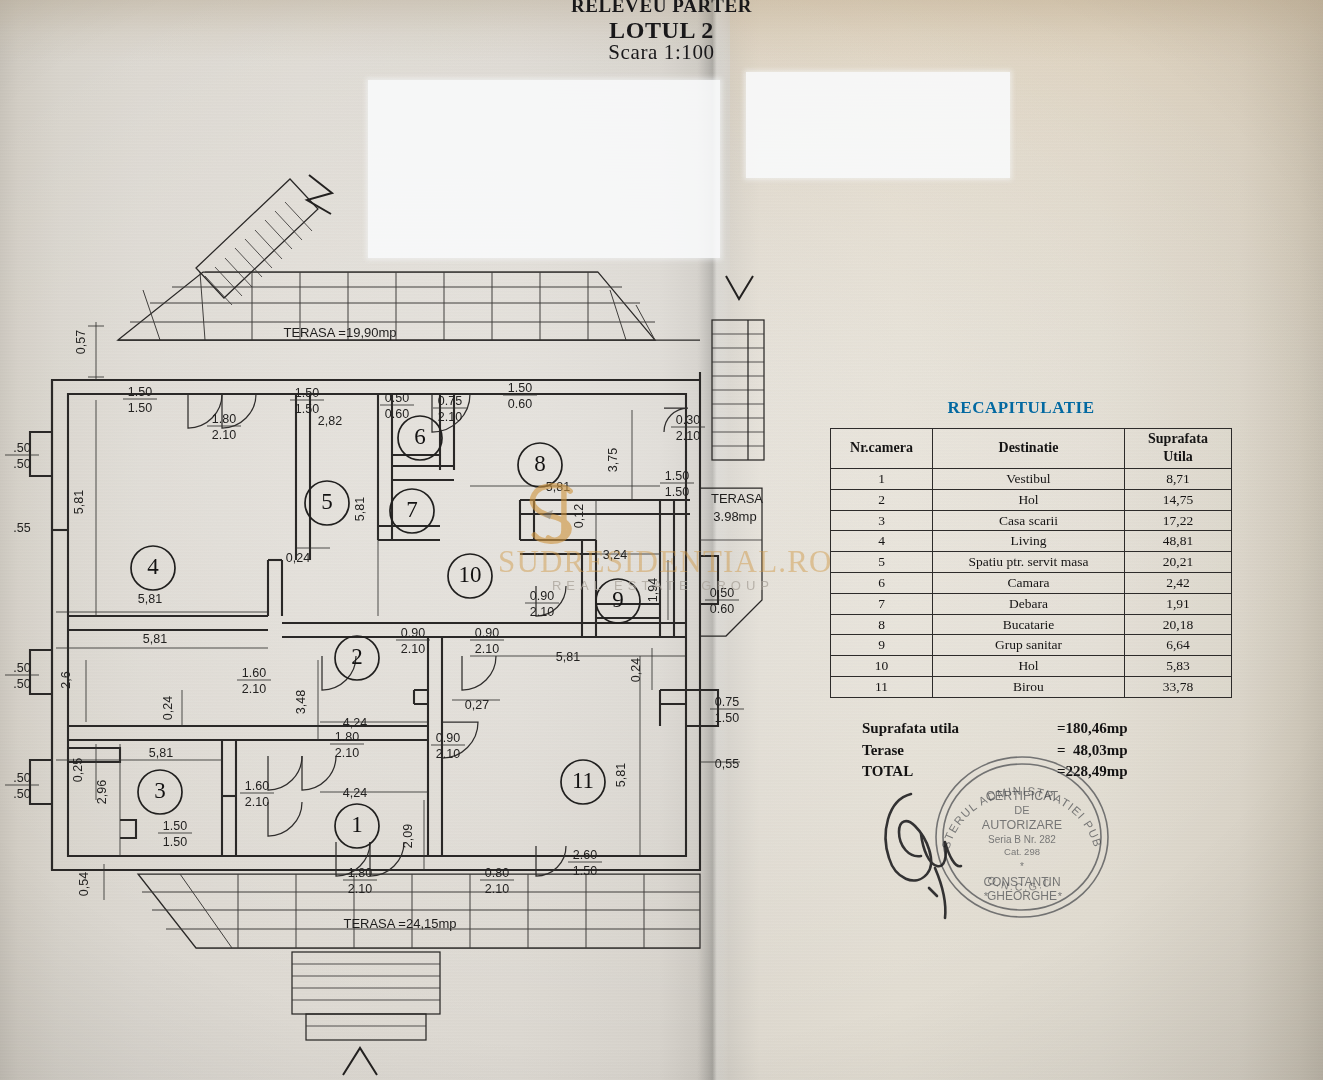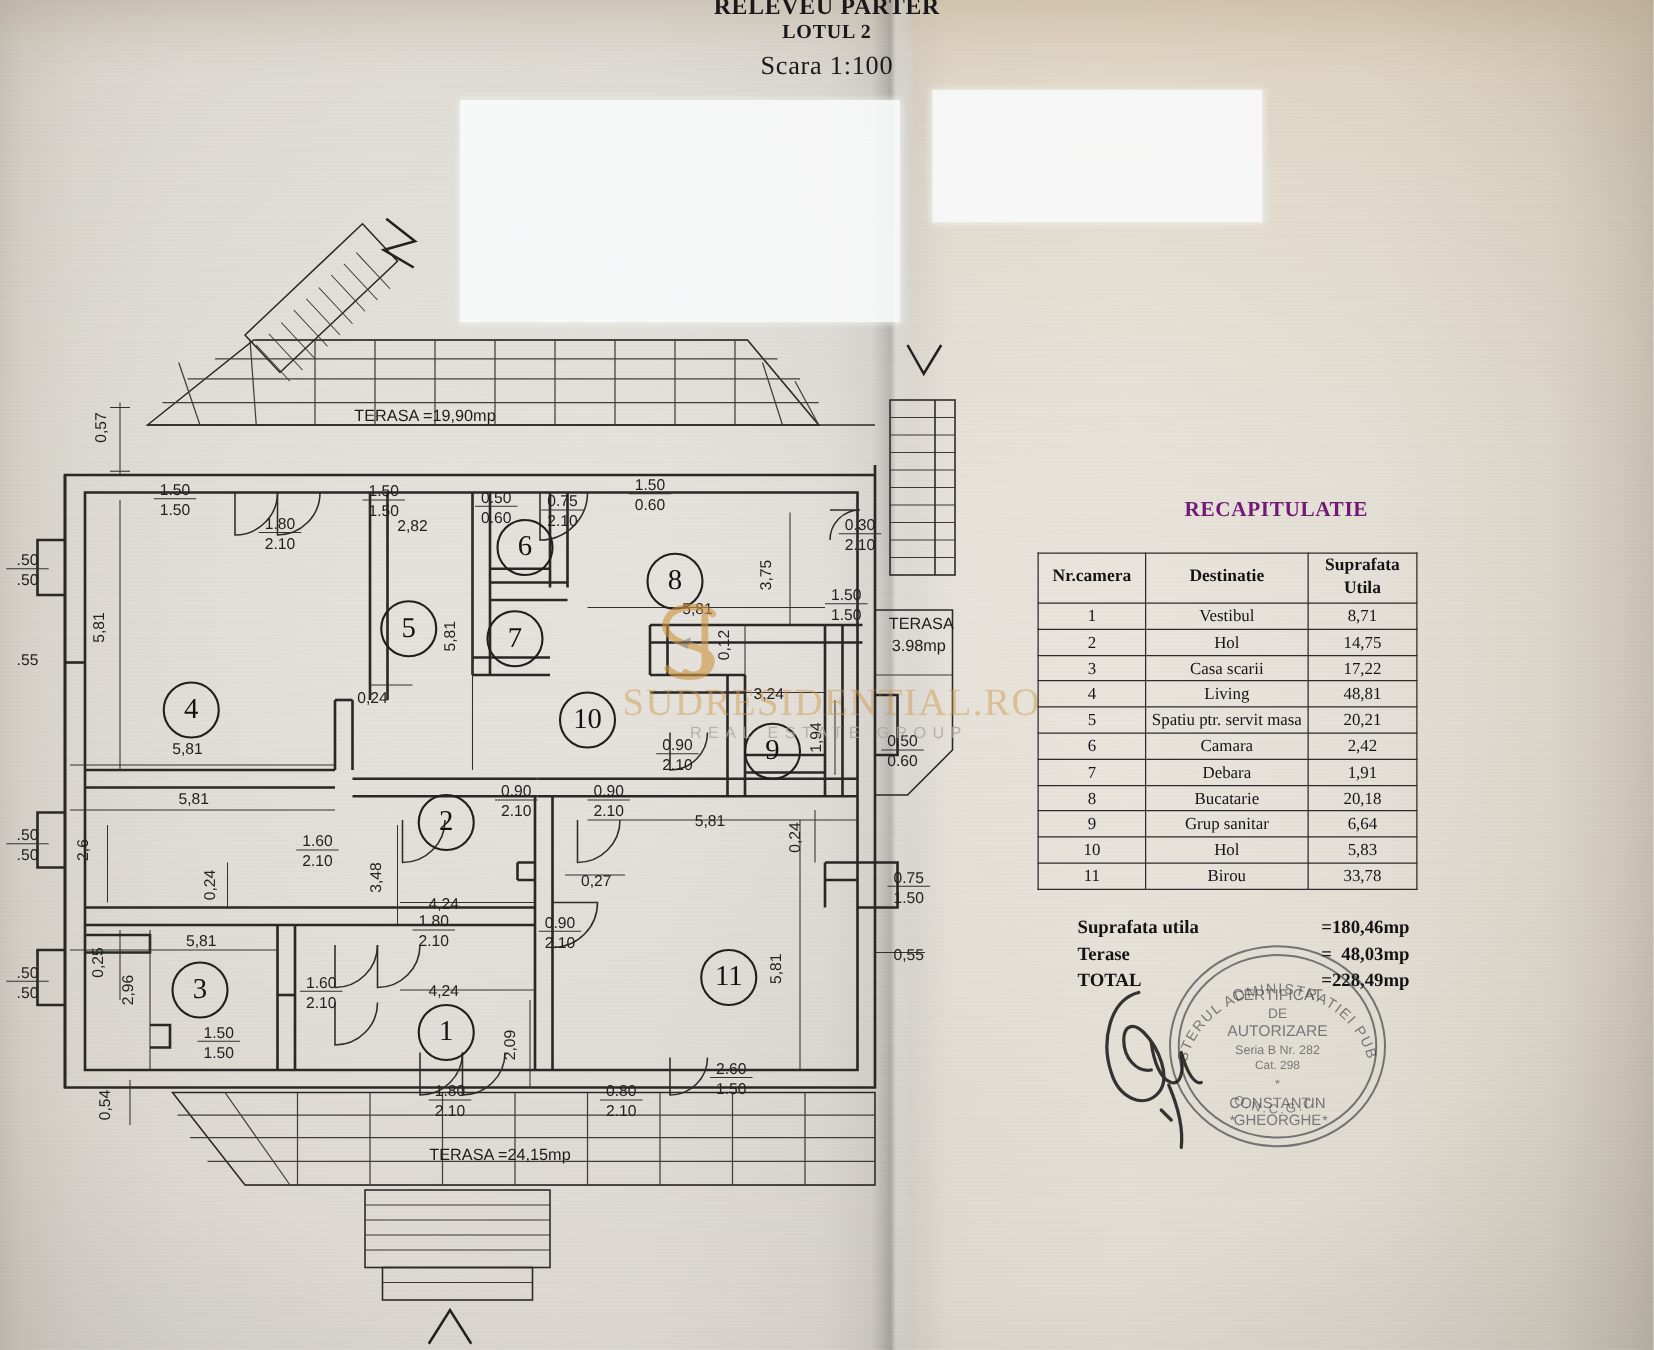--- a/index.html
+++ b/index.html
@@ -96,21 +96,21 @@
   
   .plan-title {
     position: absolute;
     text-align: center;
     font-family: "Liberation Serif", serif;
     color: #19181a;
     letter-spacing: .6px;
     white-space: nowrap;
   }
   #title-main  { top: -5px;  left: 0; width: 1323px; font-size: 19px; font-weight: 700; }
-  #title-lot   { top: 17px;  left: 0; width: 1323px; font-size: 16px; font-weight: 700; }
+  #title-lot   { top: 17px;  left: 0; width: 1323px; font-size: 24px; font-weight: 700; }
   #title-scale { top: 40px;  left: 0; width: 1323px; font-size: 21px; font-weight: 400; }
 
   
   #plan-svg {
     position: absolute;
     top: 0; left: 0;
     width: 1323px;
     height: 1080px;
   }
   #plan-svg .wall       { fill: none; stroke: #2a2827; stroke-width: 2.1; }
@@ -196,25 +196,25 @@
     left: 830px;
     top: 398px;
     width: 382px;
   }
   #recap-title {
     text-align: center;
     font-family: "Liberation Serif", serif;
     font-size: 17px;
     font-weight: 700;
     letter-spacing: .5px;
-    color: #701a75;
-    margin-bottom: 24px;
+    color: #0369a1;
+    margin-bottom: 10px;
   }
   #recap-table {
-    width: 304px;
+    width: 402px;
     border-collapse: collapse;
     font-family: "Liberation Serif", serif;
     font-size: 13.5px;
     color: #151414;
     background: rgba(255,255,255,0.05);
   }
   #recap-table th,
   #recap-table td {
     border: 1px solid #2d2b2a;
     padding: 1px 3px;

